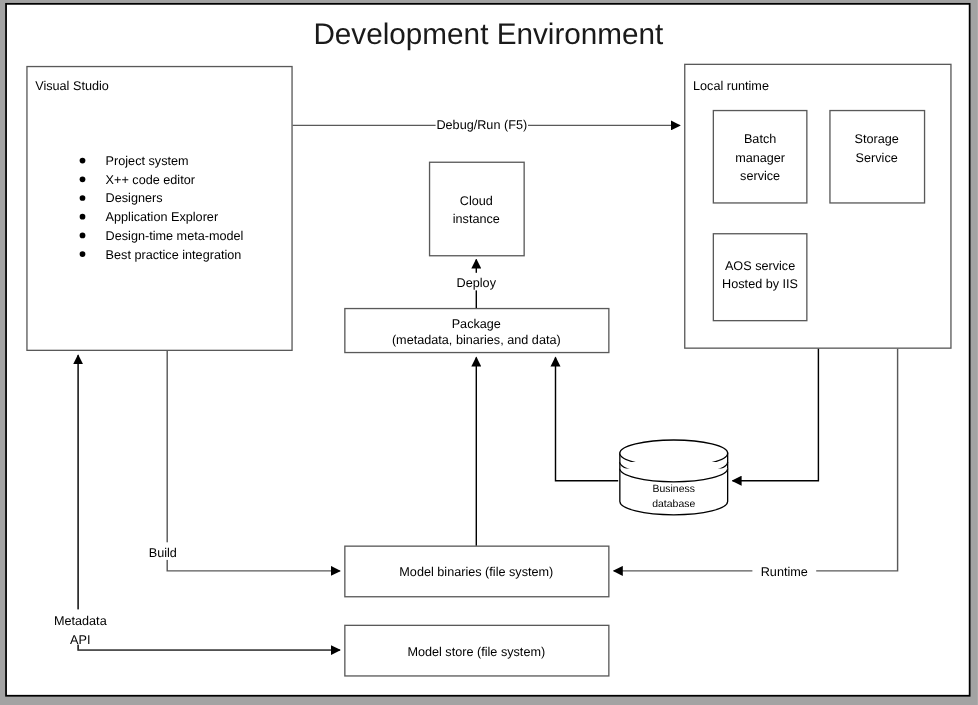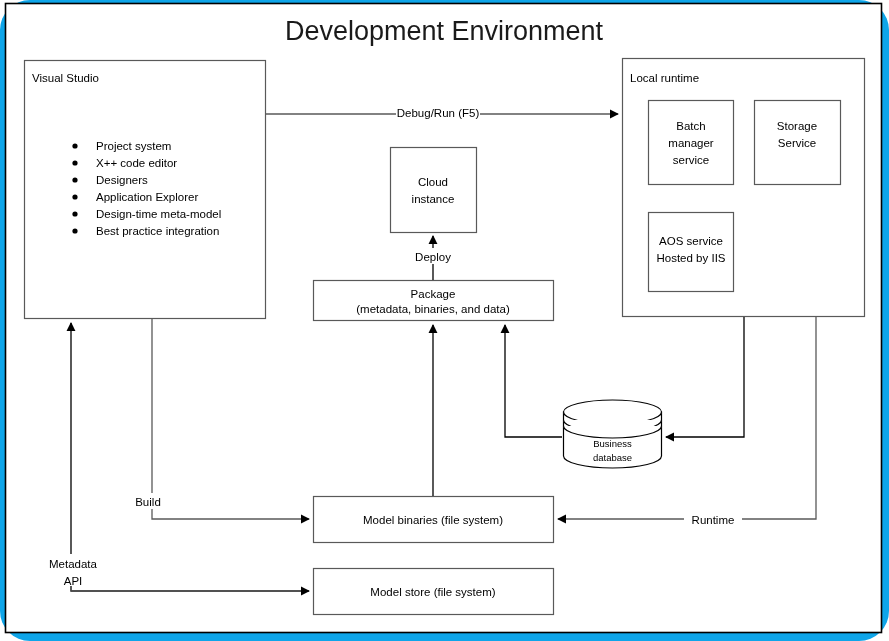--- a/index.html
+++ b/index.html
@@ -10,22 +10,21 @@
   body {
     width: 889px;
     height: 641px;
     font-family: "Liberation Sans", sans-serif;
     overflow: hidden;
   }
   #canvas {
     position: relative;
     width: 889px;
     height: 641px;
-    background: #0ea5e9;
-    border-radius: 30px;
+    background: #a3a3a3;
   }
   svg#diagram {
     position: absolute;
     left: 0;
     top: 0;
     width: 889px;
     height: 641px;
   }
   .box-stroke { stroke: #595959; stroke-width: 1.2; fill: #ffffff; }
   .outer-frame { stroke: #000000; stroke-width: 1.6; fill: #ffffff; }

